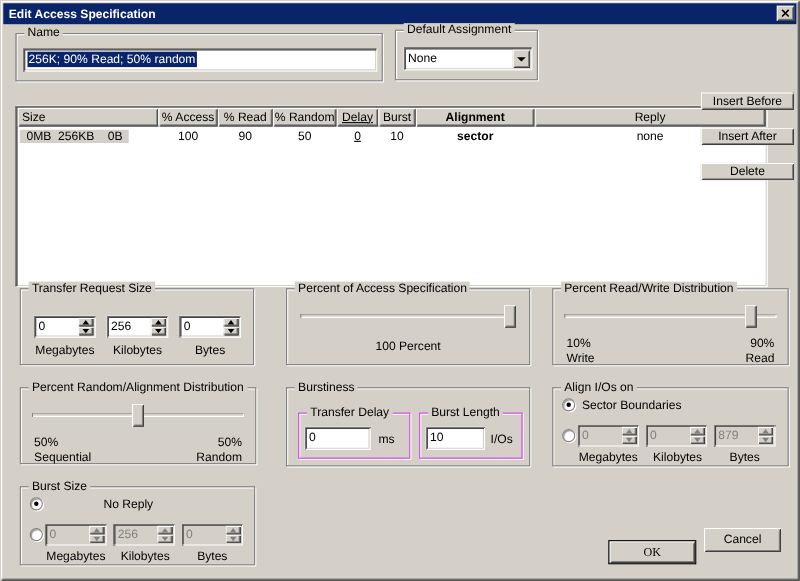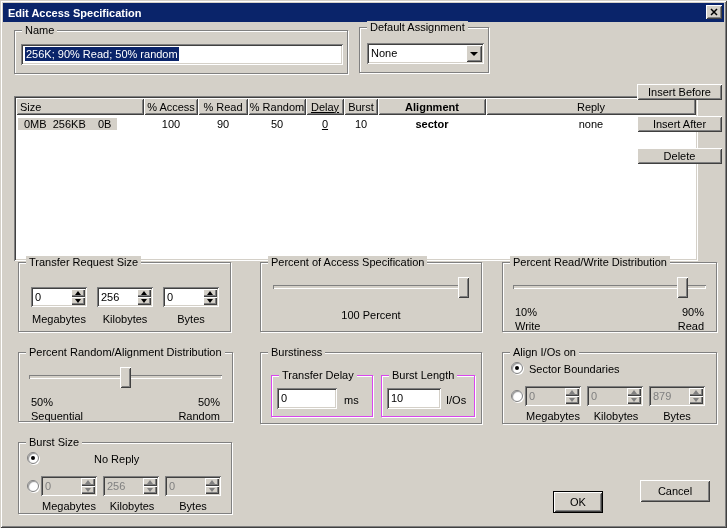--- a/index.html
+++ b/index.html
@@ -321,20 +321,20 @@
           <div class="spin-btn">
             <i class="arr down"></i>
           </div>
         </div>
     </div>
     <span class="lbl center" style="left:12px; top:57px; width:76px;">Megabytes</span>
     <span class="lbl center" style="left:82px; top:57px; width:62px;">Kilobytes</span>
     <span class="lbl center" style="left:148px; top:57px; width:52px;">Bytes</span>
   </div>
 
-  <div class="btn btn-default" style="left:553px; top:491px; width:50px; height:22px;">
+  <div class="btn btn-default" style="left:553px; top:491px; width:80px; height:22px;font-family:Liberation Serif, serif;">
       <span>OK</span>
     </div>
   <div class="btn" style="left:640px; top:480px; width:70px; height:22px;">
       <span>Cancel</span>
     </div>
 
 </div>
 
 </body></html>

